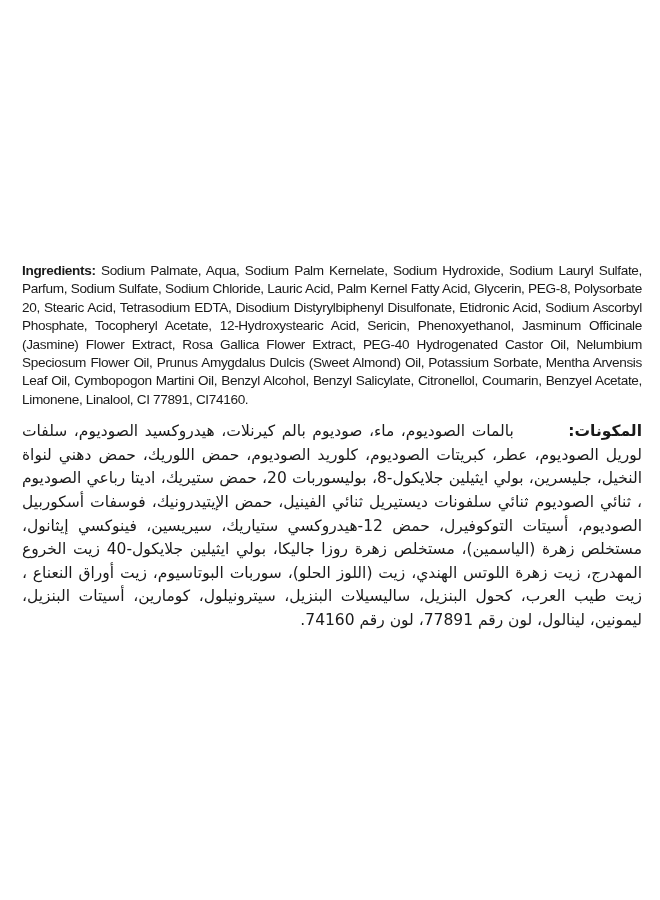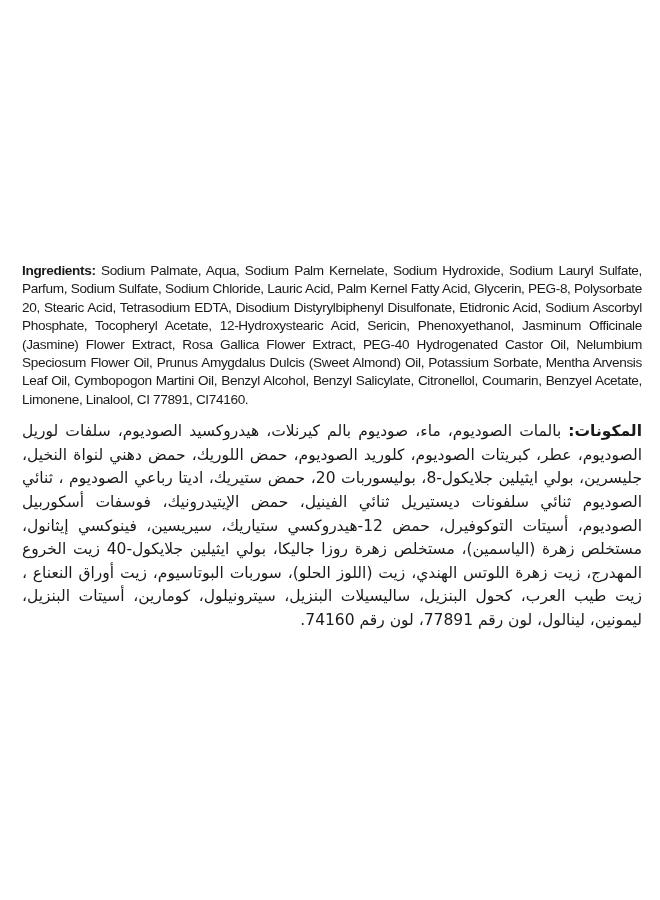--- a/index.html
+++ b/index.html
@@ -36,20 +36,21 @@
       direction: rtl;
       font-family: "DejaVu Sans", sans-serif;
       font-size: 15.5px;
       line-height: 23.6px;
       text-align: justify;
       margin: 11px 0 0 0;
       width: 620px;
     }
     .ar-block .heading {
       font-weight: bold;
+      margin-left: 48px;
     }
   </style>
 </head>
 <body>
 
 <div class="label-panel">
   <p class="en-block"><span class="heading">Ingredients:</span><span> Sodium Palmate, Aqua, Sodium Palm Kernelate, Sodium Hydroxide, Sodium Lauryl Sulfate, Parfum, Sodium Sulfate, Sodium Chloride, Lauric Acid, Palm Kernel Fatty Acid, Glycerin, PEG-8, Polysorbate 20, Stearic Acid, Tetrasodium EDTA, Disodium Distyrylbiphenyl Disulfonate, Etidronic Acid, Sodium Ascorbyl Phosphate, Tocopheryl Acetate, 12-Hydroxystearic Acid, Sericin, Phenoxyethanol, Jasminum Officinale (Jasmine) Flower Extract, Rosa Gallica Flower Extract, PEG-40 Hydrogenated Castor Oil, Nelumbium Speciosum Flower Oil, Prunus Amygdalus Dulcis (Sweet Almond) Oil, Potassium Sorbate, Mentha Arvensis Leaf Oil, Cymbopogon Martini Oil, Benzyl Alcohol, Benzyl Salicylate, Citronellol, Coumarin, Benzyel Acetate, Limonene, Linalool, CI 77891, CI74160.</span></p>
   <p class="ar-block"><span class="heading">المكونات:</span><span> بالمات الصوديوم، ماء، صوديوم بالم كيرنلات، هيدروكسيد الصوديوم، سلفات لوريل الصوديوم، عطر، كبريتات الصوديوم، كلوريد الصوديوم، حمض اللوريك، حمض دهني لنواة النخيل، جليسرين، بولي ايثيلين جلايكول-8، بوليسوربات 20، حمض ستيريك، اديتا رباعي الصوديوم ، ثنائي الصوديوم ثنائي سلفونات ديستيريل ثنائي الفينيل، حمض الإيتيدرونيك، فوسفات أسكوربيل الصوديوم، أسيتات التوكوفيرل، حمض 12-هيدروكسي ستياريك، سيريسين، فينوكسي إيثانول، مستخلص زهرة (الياسمين)، مستخلص زهرة روزا جاليكا، بولي ايثيلين جلايكول-40 زيت الخروع المهدرج، زيت زهرة اللوتس الهندي، زيت (اللوز الحلو)، سوربات البوتاسيوم، زيت أوراق النعناع ، زيت طيب العرب، كحول البنزيل، ساليسيلات البنزيل، سيترونيلول، كومارين، أسيتات البنزيل، ليمونين، لينالول، لون رقم 77891، لون رقم 74160.</span></p>
 </div>
 

